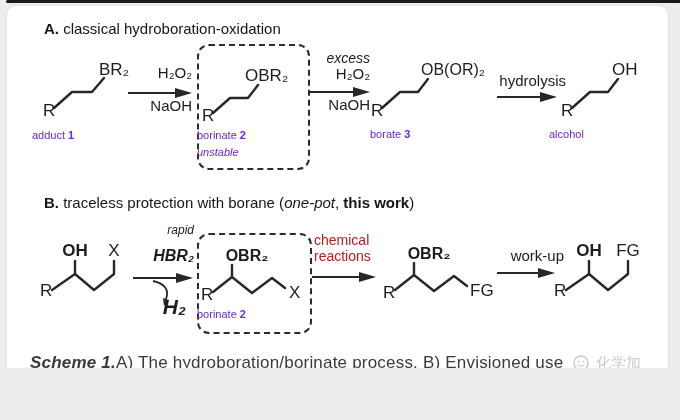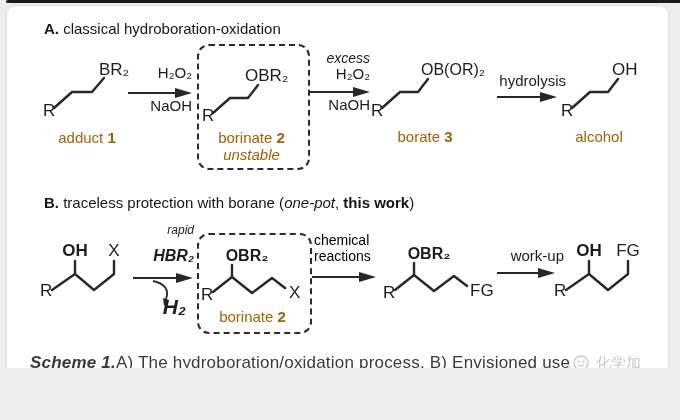--- a/index.html
+++ b/index.html
@@ -5,22 +5,22 @@
   html,body{margin:0;padding:0;background:#ededed;}
   .stage{position:relative;width:680px;height:368px;background:#ededed;overflow:hidden;
          font-family:"Liberation Sans","DejaVu Sans",sans-serif;}
   .card{position:absolute;left:7px;top:6px;width:661px;height:399px;background:#ffffff;
         border-radius:9px;box-shadow:0 0 3px rgba(0,0,0,.10);}
   .bar-top{position:absolute;left:6px;top:0;width:674px;height:3px;background:#1a1a1a;border-radius:3px 0 0 3px;}
   .bar-bottom{position:absolute;left:0;top:410px;width:680px;height:3px;background:#1a1a1a;}
   .abs{position:absolute;}
   .heading{font-size:15px;color:#161616;white-space:nowrap;}
   .rxn{font-size:15px;color:#1c1c1c;text-align:right;white-space:nowrap;}
-  .rxn-sm{font-size:14px;color:#000000;white-space:nowrap;}
-  .molcap{font-size:15px;color:#a16207;text-align:center;white-space:nowrap;}
+  .rxn-sm{font-size:14px;color:#b91c1c;white-space:nowrap;}
+  .molcap{font-size:11px;color:#6d28d9;text-align:left;white-space:nowrap;}
   .it{font-style:italic;} .bd{font-weight:bold;font-style:italic;}
   .dashed{position:absolute;border:2px dashed #2b2b2b;border-radius:12px;}
   svg.mol{position:absolute;overflow:visible;}
   svg.mol text{font-size:17px;fill:#1d1d1d;}
   svg .bond{stroke:#272727;stroke-width:2.4;fill:none;stroke-linejoin:round;stroke-linecap:round;}
   svg.arrow{position:absolute;overflow:visible;}
   svg.arrow line{stroke:#272727;stroke-width:2;}
   svg.arrow polygon,svg.curve polygon{fill:#272727;}
   svg.curve{position:absolute;overflow:visible;}
   svg.curve path{stroke:#272727;stroke-width:1.8;fill:none;}
@@ -158,21 +158,21 @@
     <path class="bond" d="M 18,60 L 41,44 L 60,60 L 80,44"></path>
     <path class="bond" d="M 41,43 L 41,31"></path>
     <path class="bond" d="M 80,43 L 80,31"></path>
     <text x="6" y="66">R</text>
     <text x="41" y="26" text-anchor="middle" font-weight="bold">OH</text>
     <text x="80" y="26" text-anchor="middle">FG</text>
   </svg>
 
   <div class="abs caption" style="left:30px;top:351px;width:632px">
     <div>
-      <span class="bd it" style="">Scheme 1.</span><span>A) The hydroboration/oxidation process. B) Envisioned use</span>
+      <span class="bd it" style="">Scheme 1.</span><span>A) The hydroboration/borinate process. B) Envisioned use</span>
     </div>
   </div>
 
   <div class="wm" style="left:570px;top:352px">
     <svg width="22" height="22">
       <circle cx="11" cy="11" r="7" fill="none" stroke="#cccccc" stroke-width="1.5"></circle>
       <circle cx="8.5" cy="9.5" r="1" fill="#cccccc"></circle>
       <circle cx="13.5" cy="9.5" r="1" fill="#cccccc"></circle>
       <path d="M8,13 Q11,15.5 14,13" stroke="#cccccc" stroke-width="1.2" fill="none"></path>
     </svg>

